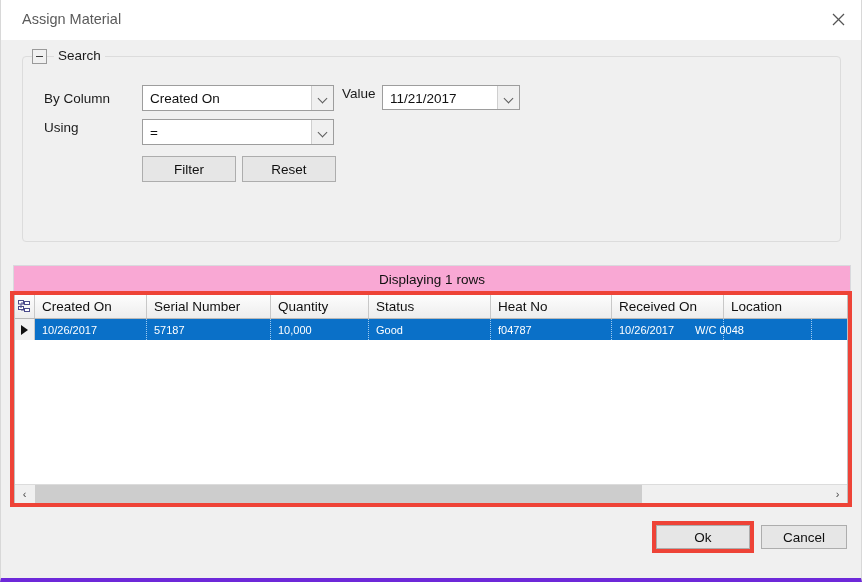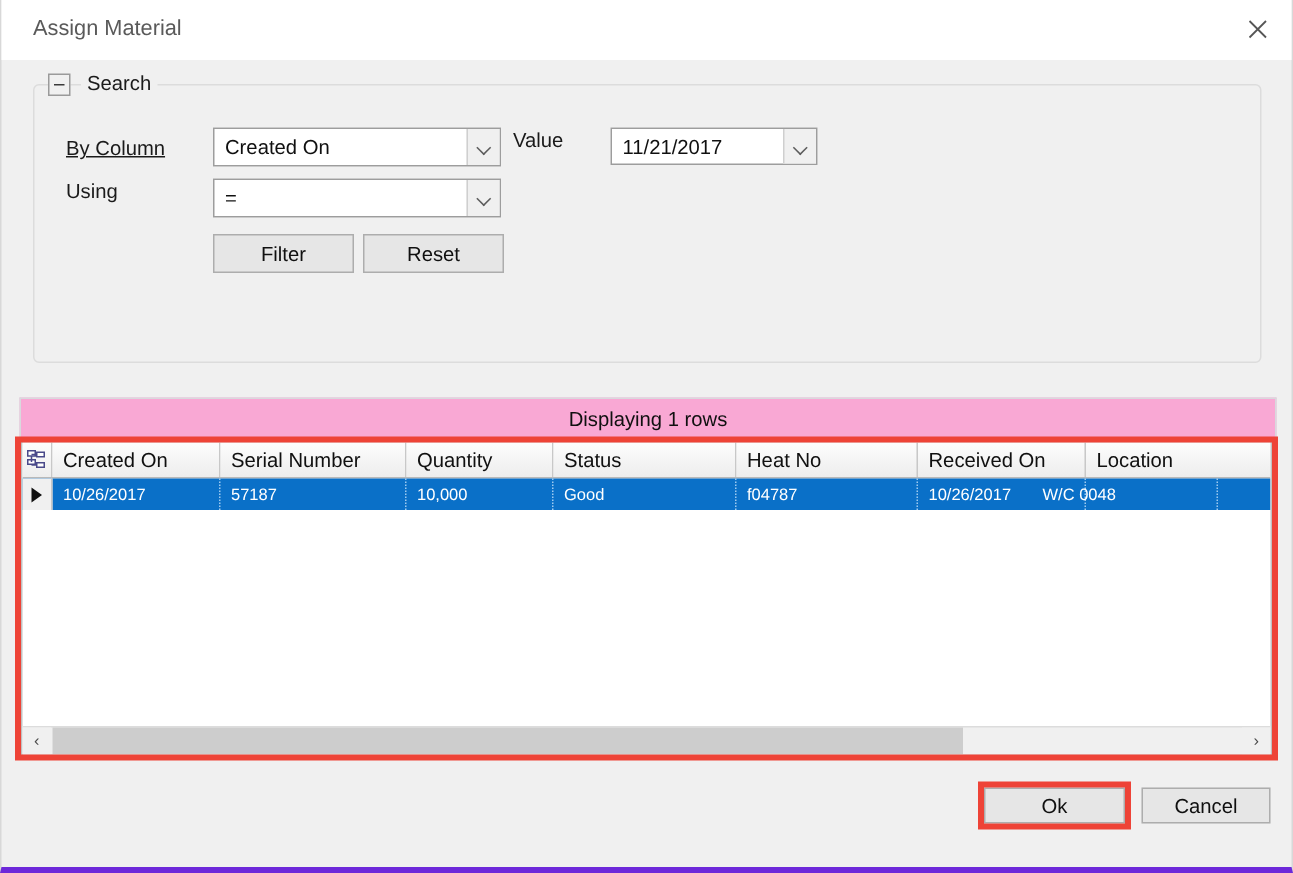--- a/index.html
+++ b/index.html
@@ -88,21 +88,21 @@
     color: #1a1a1a;
     white-space: nowrap;
   }
 
   .field-label {
     position: absolute;
     font-size: 13.5px;
     color: #1a1a1a;
     white-space: nowrap;
   }
-  #lbl-bycolumn { left: 43px; top: 91px; text-decoration: underline; }
+  #lbl-bycolumn { left: 43px; top: 91px; }
   #lbl-using    { left: 43px; top: 120px; }
   #lbl-value    { left: 341px; top: 86px; }
 
   .combo {
     position: absolute;
     box-sizing: border-box;
     background: #ffffff;
     border: 1px solid #9d9d9d;
   }
   .combo .combo-text {
@@ -133,21 +133,21 @@
     position: absolute;
     left: 0; top: 1px;
     width: 6px; height: 6px;
     border-right: 1.4px solid #5c5c5c;
     border-bottom: 1.4px solid #5c5c5c;
     transform: rotate(45deg);
   }
 
   #combo-bycolumn { left: 141px; top: 85px;  width: 192px; height: 26px; }
   #combo-using    { left: 141px; top: 119px; width: 192px; height: 26px; }
-  #combo-value    { left: 406px; top: 85px;  width: 138px; height: 25px; }
+  #combo-value    { left: 381px; top: 85px;  width: 138px; height: 25px; }
 
   .btn {
     position: absolute;
     box-sizing: border-box;
     background: #e6e6e6;
     border: 1px solid #adadad;
     font-size: 13.5px;
     color: #101010;
     display: flex;
     align-items: center;

